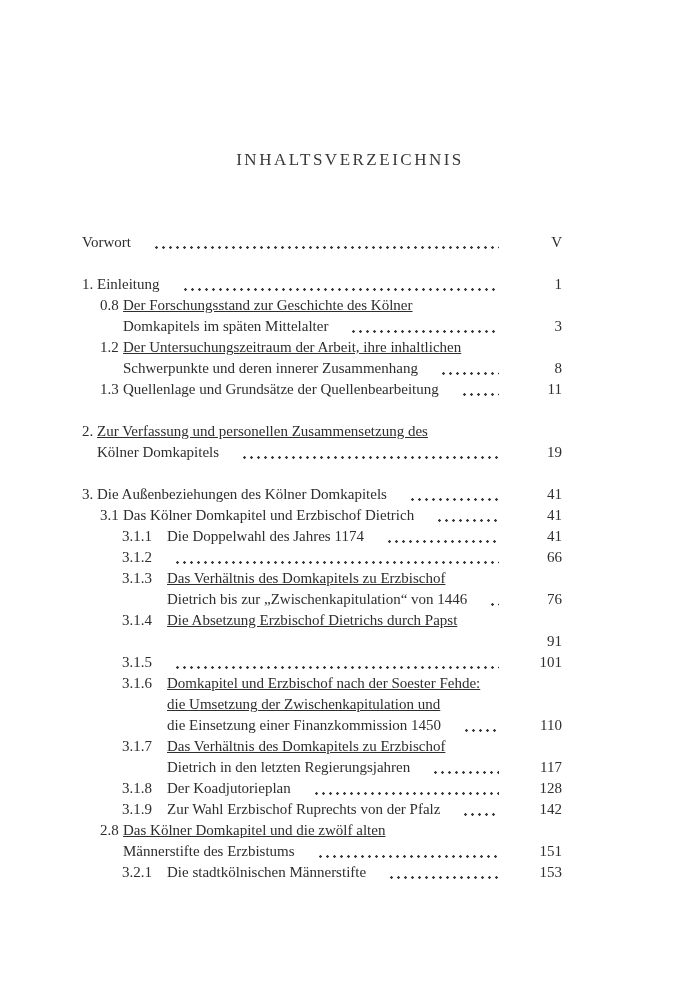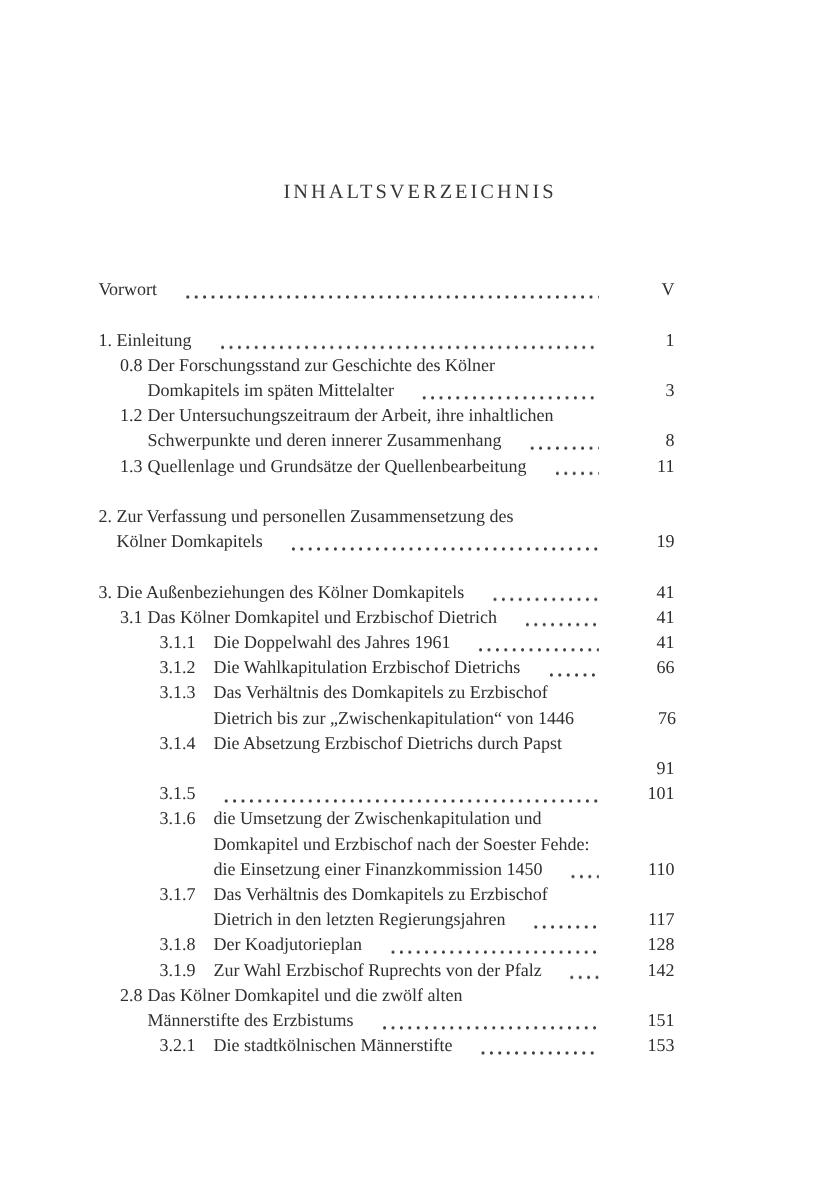--- a/index.html
+++ b/index.html
@@ -39,26 +39,26 @@
   }
   .entry.gap { margin-top: 21px; }
   .num {
     flex: 0 0 auto;
     white-space: nowrap;
   }
   .l0 > .num { width: 15px; }
   .l1 { padding-left: 18px; }
   .l1 > .num { width: 23px; }
   .l2 { padding-left: 40px; }
-  .l2 > .num { width: 45px; margin-left: 11px; }
+  .l2 > .num { width: 45px; }
   .body {
     flex: 1 1 auto;
     min-width: 0;
   }
-  .wrap-line { white-space: nowrap; }
+  .wrap-line { white-space: nowrap; text-decoration: underline; }
   .lead-line {
     display: flex;
     align-items: center;
     gap: 15px;
   }
   .txt {
     white-space: nowrap;
     flex: 0 1 auto;
   }
   .dots {
@@ -176,32 +176,31 @@
           <span class="dots"></span>
           <span class="pg">41</span>
         </div>
       </div>
     </div>
 
     <div class="entry l2">
       <span class="num">3.1.1</span>
       <div class="body">
         <div class="lead-line">
-          <span class="txt">Die Doppelwahl des Jahres 1961</span>
+          <span class="txt">Die Doppelwahl des Jahres 1174</span>
           <span class="dots"></span>
           <span class="pg">41</span>
         </div>
       </div>
     </div>
 
     <div class="entry l2">
       <span class="num">3.1.2</span>
       <div class="body">
         <div class="lead-line">
-          <span class="txt">Die Wahlkapitulation Erzbischof Dietrichs</span>
           <span class="dots"></span>
           <span class="pg">66</span>
         </div>
       </div>
     </div>
 
     <div class="entry l2">
       <span class="num">3.1.3</span>
       <div class="body">
         <div class="wrap-line">Das Verhältnis des Domkapitels zu Erzbischof</div>
@@ -230,22 +229,22 @@
         <div class="lead-line">
           <span class="dots"></span>
           <span class="pg">101</span>
         </div>
       </div>
     </div>
 
     <div class="entry l2">
       <span class="num">3.1.6</span>
       <div class="body">
+        <div class="wrap-line">Domkapitel und Erzbischof nach der Soester Fehde:</div>
         <div class="wrap-line">die Umsetzung der Zwischenkapitulation und</div>
-        <div class="wrap-line">Domkapitel und Erzbischof nach der Soester Fehde:</div>
         <div class="lead-line">
           <span class="txt">die Einsetzung einer Finanzkommission 1450</span>
           <span class="dots"></span>
           <span class="pg">110</span>
         </div>
       </div>
     </div>
 
     <div class="entry l2">
       <span class="num">3.1.7</span>

